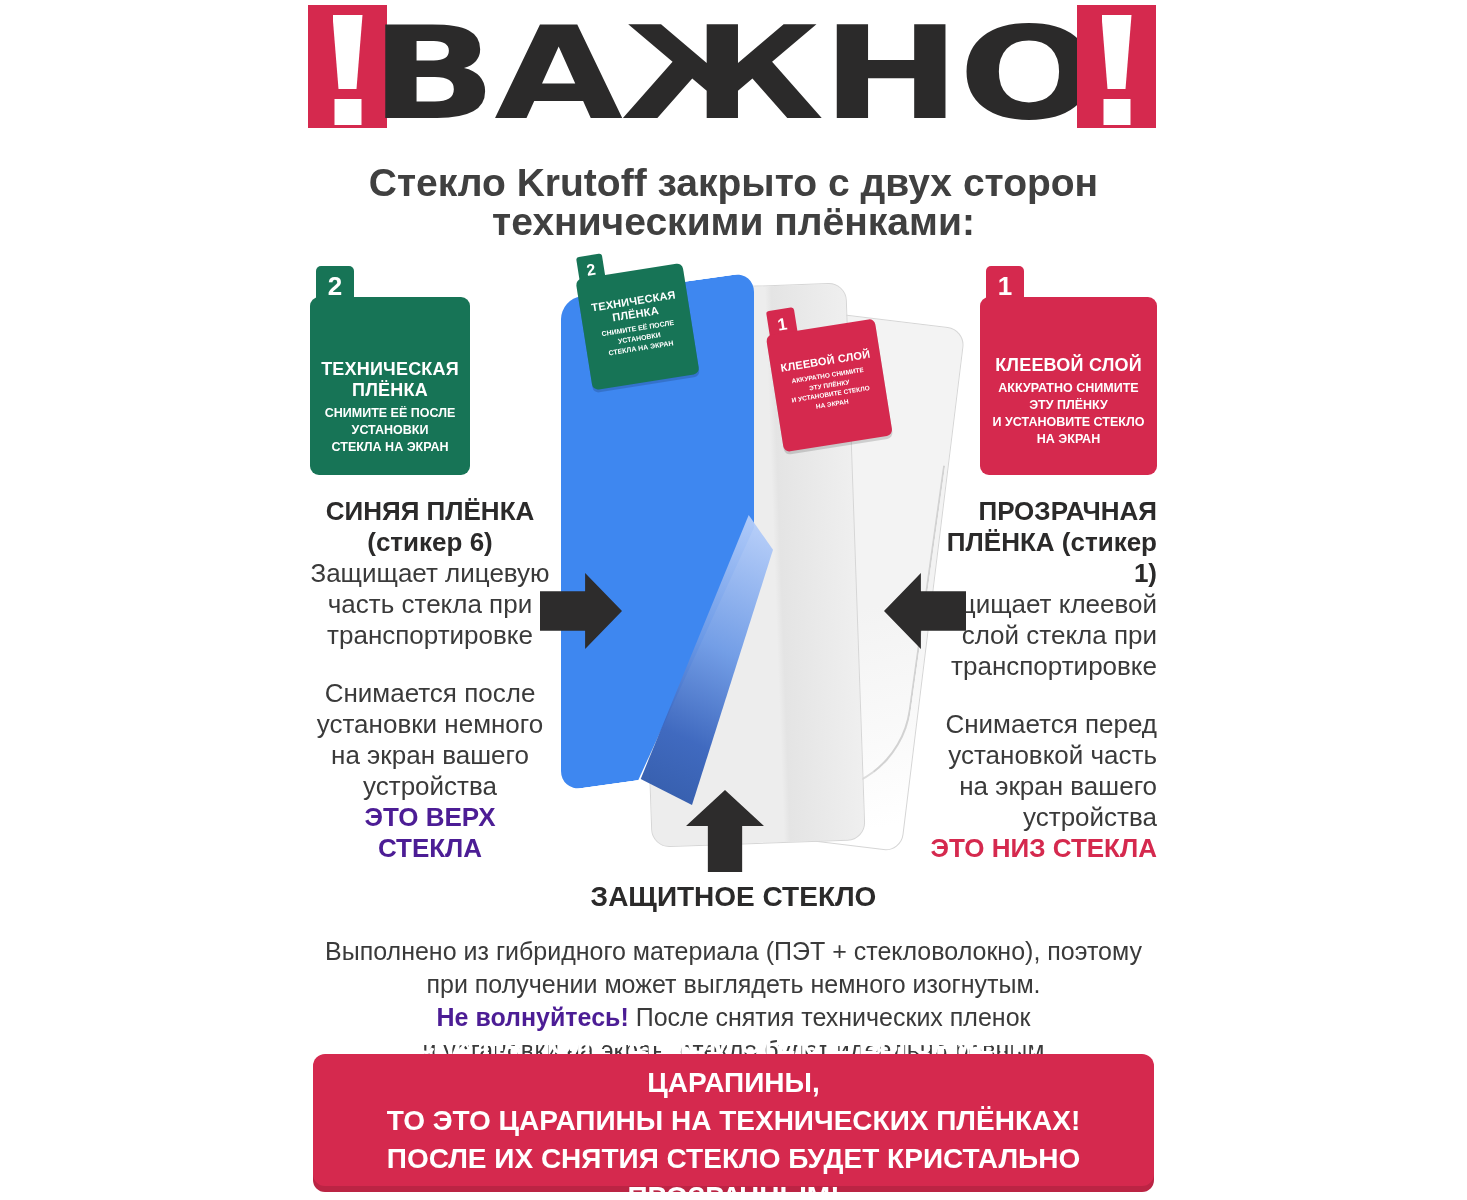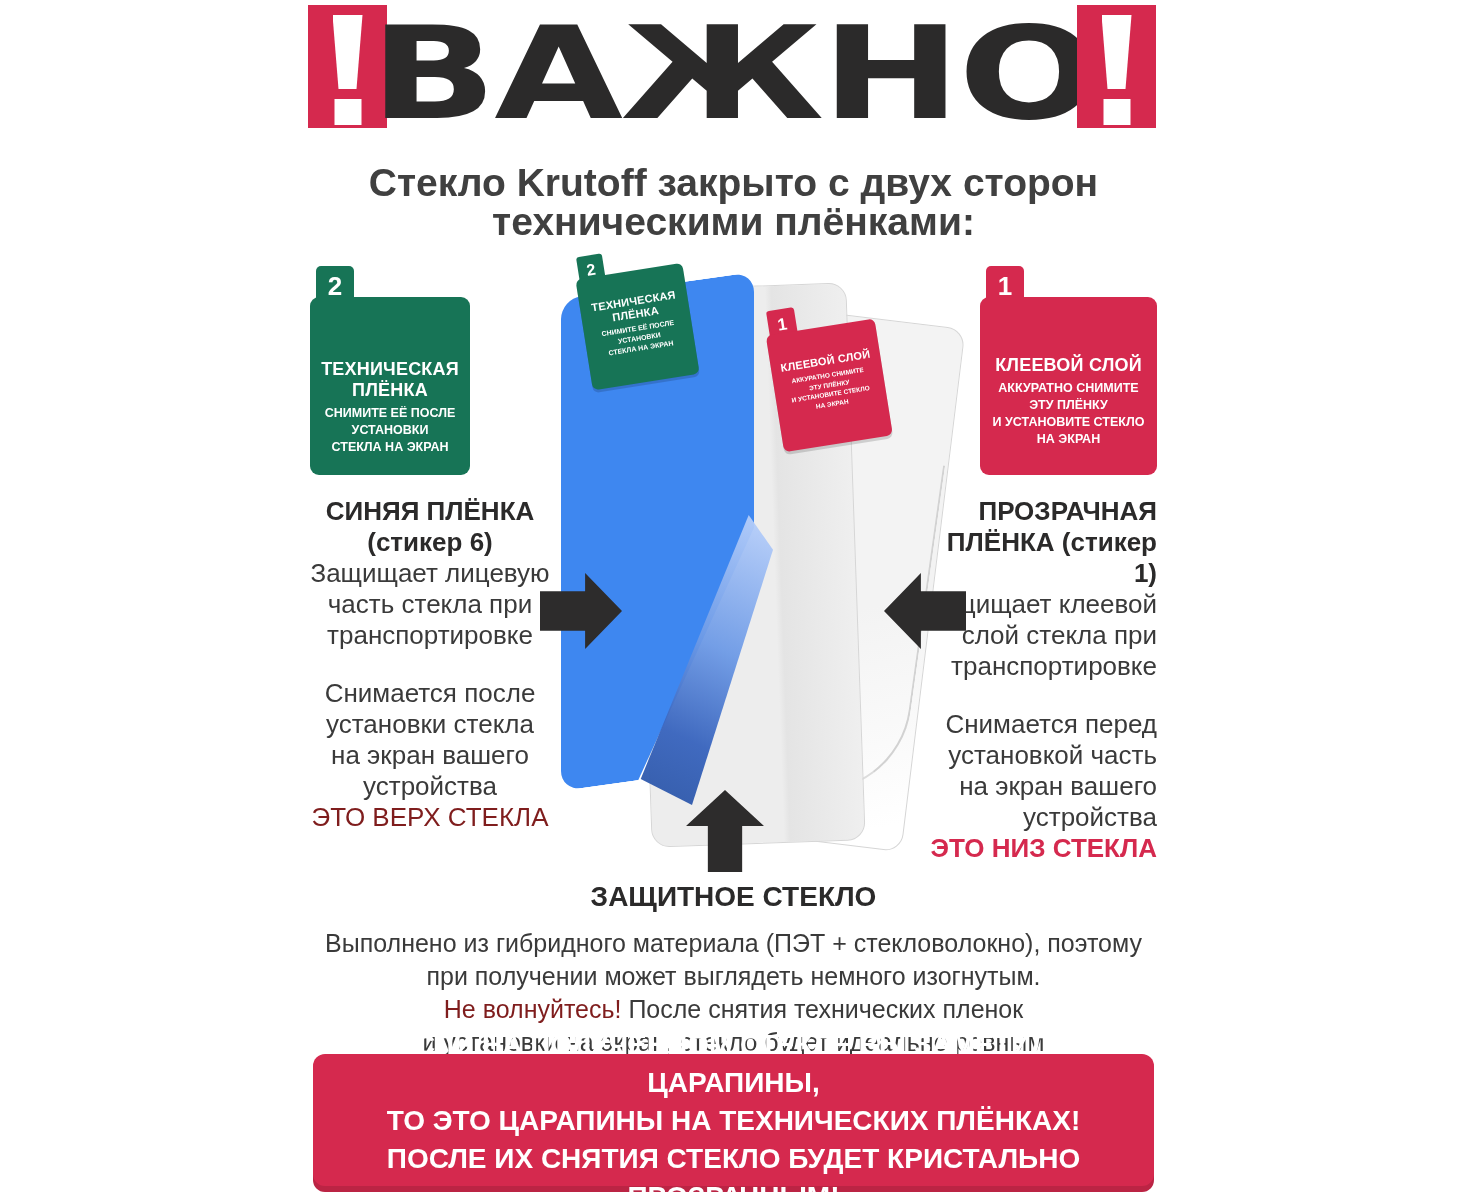--- a/index.html
+++ b/index.html
@@ -89,25 +89,25 @@
   .arrow-left{left:884px;top:573px;width:82px;height:76px;
     clip-path:polygon(100% 24%,45% 24%,45% 0,0 50%,45% 100%,45% 76%,100% 76%);}
   .arrow-up{left:686px;top:790px;width:78px;height:82px;
     clip-path:polygon(50% 0,100% 44%,72% 44%,72% 100%,28% 100%,28% 44%,0 44%);}
   
   .side{position:absolute;top:496px;width:240px;font-size:26px;line-height:31px;color:#3a3a3a;}
   .side .h{font-weight:bold;color:#2b2a2a;}
   .side .gap{height:27px;}
   .side-left{left:310px;text-align:center;}
   .side-right{left:917px;text-align:right;}
-  .accent-green{font-weight:normal;color:#7f1d1d;}
+  .accent-green{font-weight:bold;color:#4c1d95;}
   .accent-red{font-weight:bold;color:#d5294e;}
   
   .glass-info{position:absolute;top:880px;left:0;width:100%;text-align:center;color:#3a3a3a;}
-  .glass-info .h{font-weight:bold;font-size:28px;line-height:34px;color:#2b2a2a;margin-bottom:13px;}
+  .glass-info .h{font-weight:bold;font-size:28px;line-height:34px;color:#2b2a2a;margin-bottom:21px;}
   .glass-info .l{font-size:25px;line-height:33px;}
   
   .warning{
     position:absolute;left:313px;top:1054px;width:841px;height:138px;background:#d5294e;border-radius:12px;
     box-shadow:inset 0 -6px 0 rgba(0,0,0,.12);
     color:#fff;font-weight:bold;font-size:28px;line-height:38px;text-align:center;
     display:flex;flex-direction:column;justify-content:center;box-sizing:border-box;padding-bottom:4px;
   }
 </style>
 </head>
@@ -185,21 +185,21 @@
   <div class="arrow arrow-up"></div>
 
   <div class="side side-left">
     <div class="h">СИНЯЯ ПЛЁНКА</div>
     <div class="h">(стикер 6)</div>
     <div>Защищает лицевую</div>
     <div>часть стекла при</div>
     <div>транспортировке</div>
     <div class="gap"></div>
     <div>Снимается после</div>
-    <div>установки стекла</div>
+    <div>установки немного</div>
     <div>на экран вашего</div>
     <div>устройства</div>
     <div class="accent-green">ЭТО ВЕРХ СТЕКЛА</div>
   </div>
 
   <div class="side side-right">
     <div class="h">ПРОЗРАЧНАЯ</div>
     <div class="h">ПЛЁНКА (стикер 1)</div>
     <div>Защищает клеевой</div>
     <div>слой стекла при</div>

